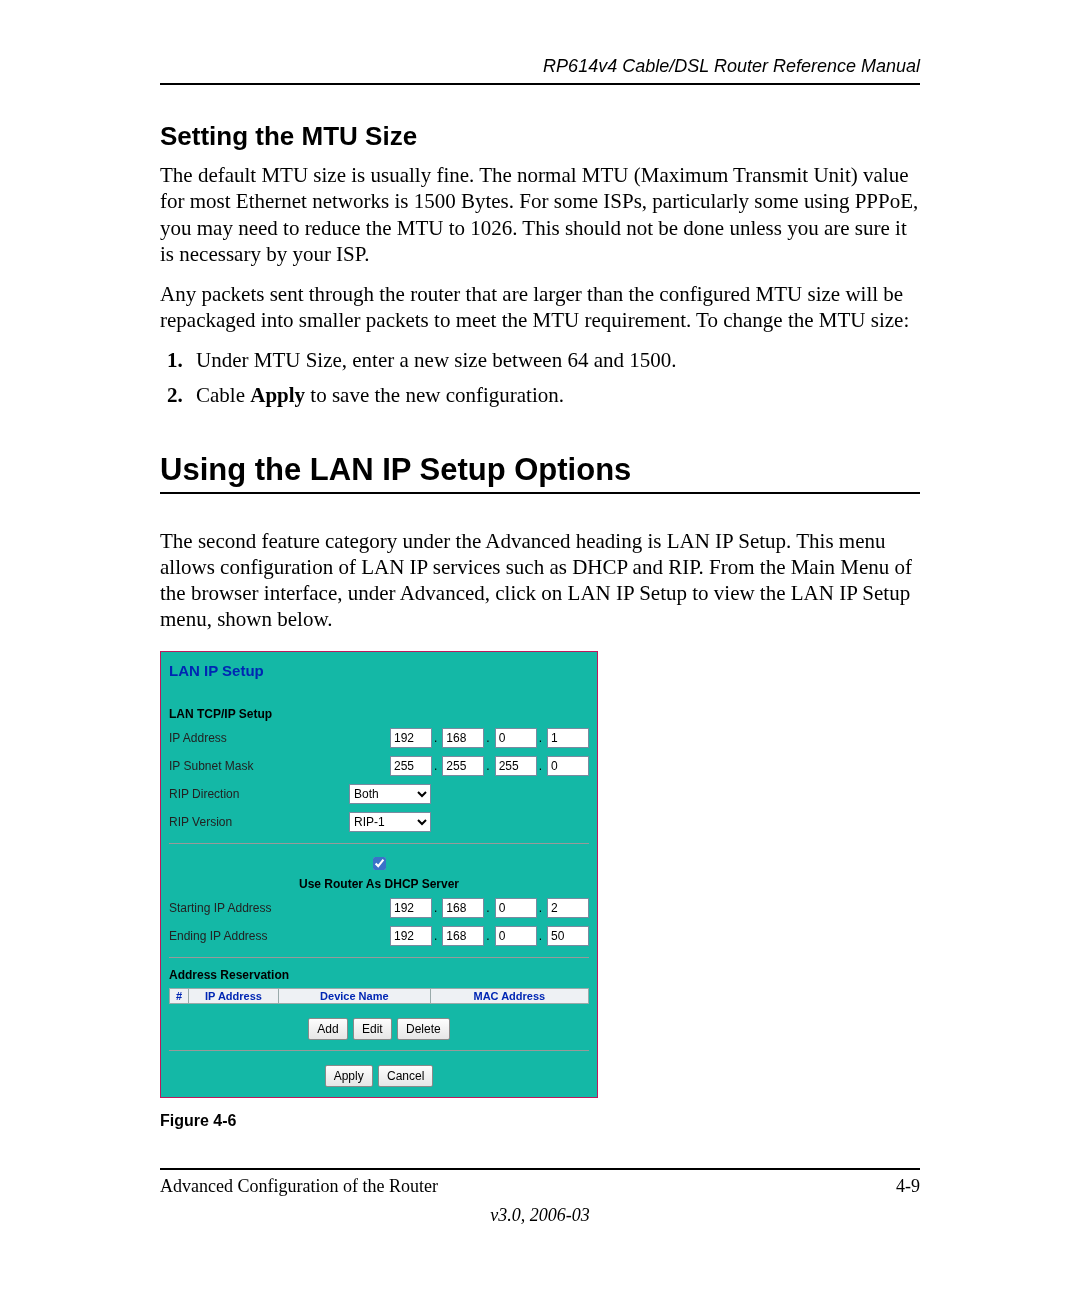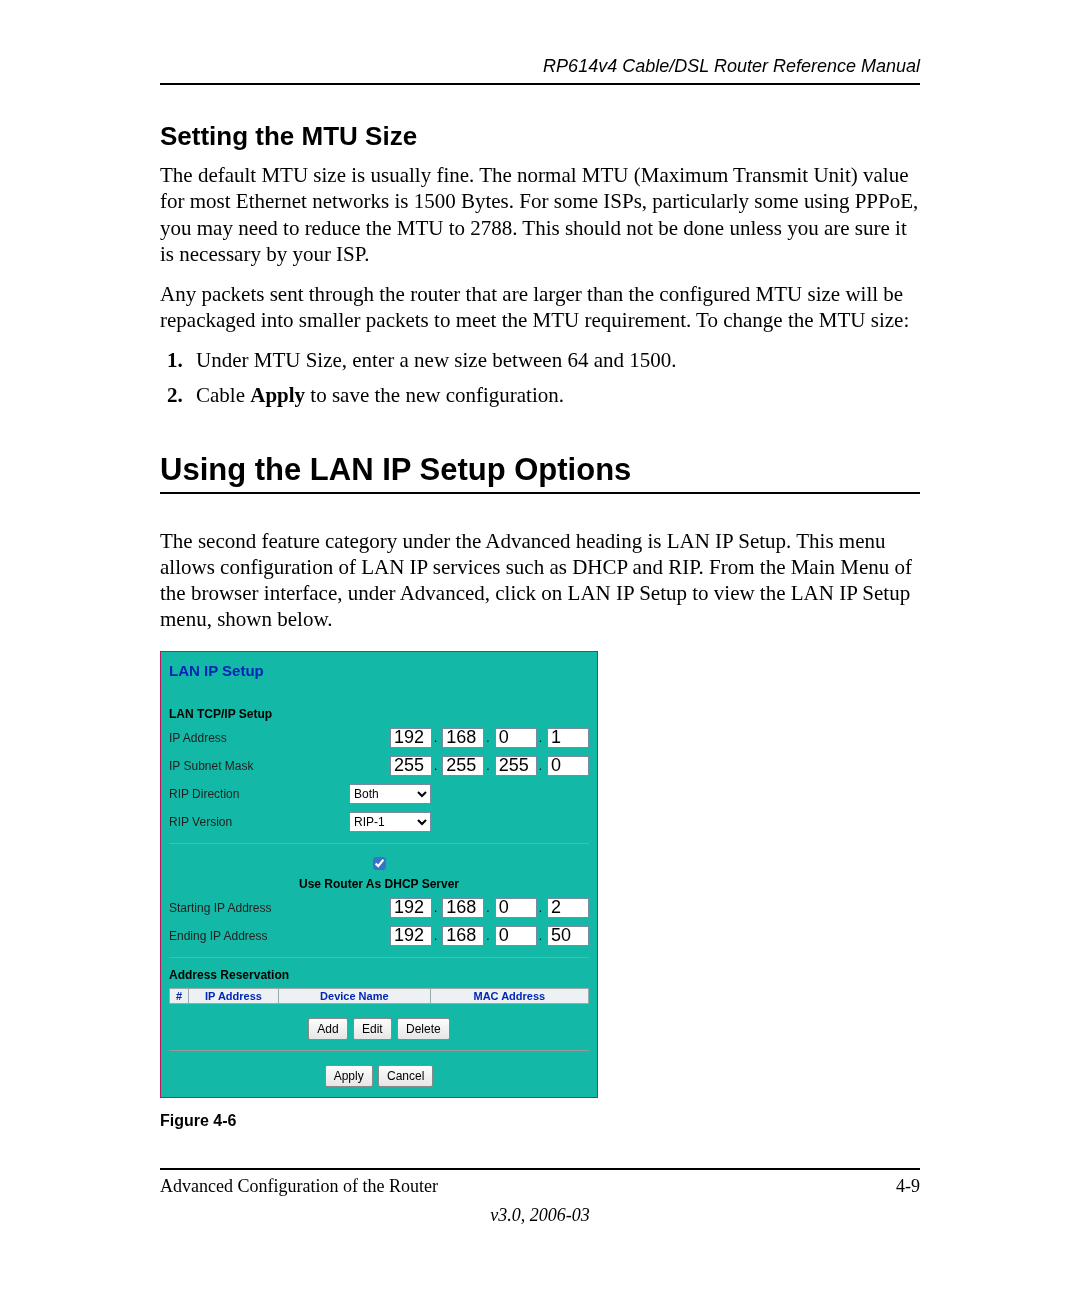--- a/index.html
+++ b/index.html
@@ -93,21 +93,21 @@
     }
     .ip-boxes {
       display: flex;
       align-items: center;
       gap: 0;
     }
     .ip-boxes input {
       width: 34px;
       height: 18px;
       border: 1px solid #7a8aa0;
-      font-size: 18px;
+      font-size: 12px;
       padding: 0 3px;
       margin-right: 5px;
       font-family: Arial, sans-serif;
     }
     .dot {
       margin-right: 5px;
       margin-left: -3px;
       font-size: 12px;
     }
     select.router-select {
@@ -193,21 +193,21 @@
       flex: 1;
     }
   </style>
 </head>
 <body>
 
 <div class="page">
   <div class="header-line">RP614v4 Cable/DSL Router Reference Manual</div>
 
   <h2 class="section">Setting the MTU Size</h2>
-  <p class="body">The default MTU size is usually fine. The normal MTU (Maximum Transmit Unit) value for most Ethernet networks is 1500 Bytes. For some ISPs, particularly some using PPPoE, you may need to reduce the MTU to 2788. This should not be done unless you are sure it is necessary by your ISP.</p>
+  <p class="body">The default MTU size is usually fine. The normal MTU (Maximum Transmit Unit) value for most Ethernet networks is 1500 Bytes. For some ISPs, particularly some using PPPoE, you may need to reduce the MTU to 1026. This should not be done unless you are sure it is necessary by your ISP.</p>
   <p class="body">Any packets sent through the router that are larger than the configured MTU size will be repackaged into smaller packets to meet the MTU requirement. To change the MTU size:</p>
 
   <ol class="steps">
     <li>Under MTU Size, enter a new size between 64 and 1500.</li>
     <li>
       <span>Cable </span><span class="b">Apply</span><span> to save the new configuration.</span>
     </li>
   </ol>
 
   <h1 class="major">Using the LAN IP Setup Options</h1>

